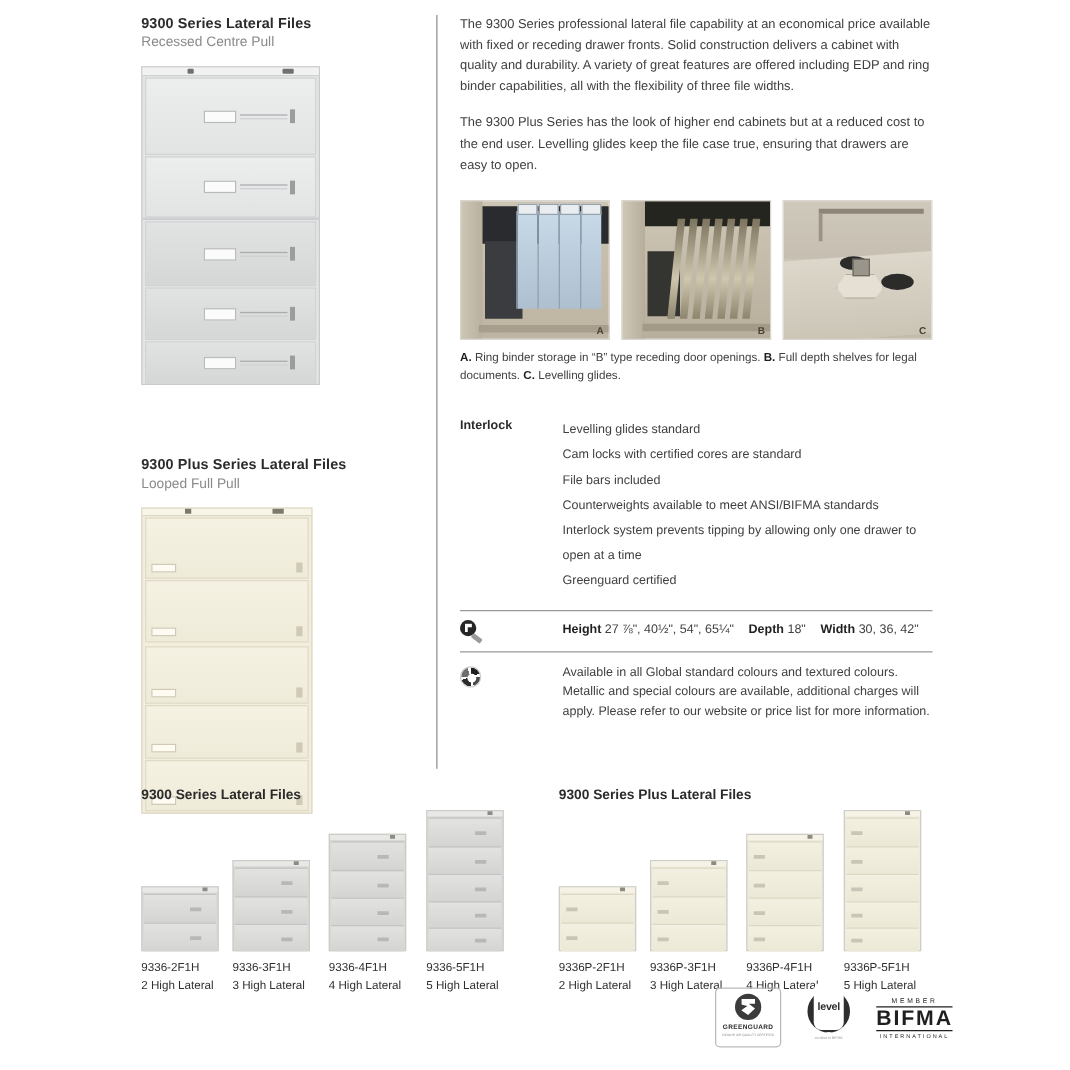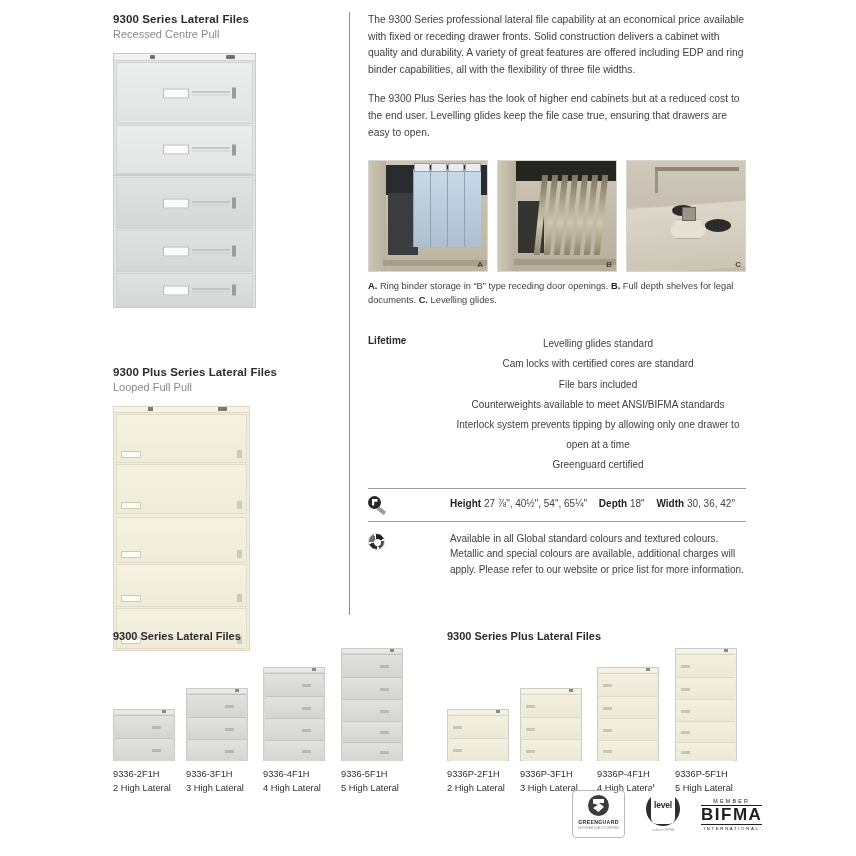--- a/index.html
+++ b/index.html
@@ -147,21 +147,21 @@
   .pc .foot { position: absolute; left: 42px; top: 58px; width: 38px; height: 20px;
     background: #e5e0d3; border: 1px solid #b3ada0;
     clip-path: polygon(20% 0,80% 0,100% 55%,80% 100%,20% 100%,0 55%); }
 
   .cap { margin-top: 8px; font-size: 9.3px; line-height: 13.5px; color: #3f3f3f; }
   .cap b { font-weight: bold; color: #1f1f1f; }
 
   
   .features { margin-top: 27px; display: flex; }
   .feat-label { width: 82px; font-size: 10px; font-weight: bold; color: #2b2b2b; padding-top: 1px; }
-  .feat-list { flex: 1; text-align: center; }
+  .feat-list { flex: 1; }
   .feat-list li { list-style: none; font-size: 10px; line-height: 20.2px; color: #3f3f3f; }
 
   .rule { height: 1px; background: #9a9a9a; margin-top: 12px; }
 
   .spec-row { display: flex; align-items: flex-start; padding: 6px 0 7px; }
   .spec-ico { width: 82px; padding-top: 1px; }
   .spec-txt { flex: 1; font-size: 10px; color: #3f3f3f; padding-top: 3px; }
   .spec-txt b { font-weight: bold; color: #1f1f1f; }
   .spec-txt .gap { display: inline-block; width: 9px; }
 
@@ -401,21 +401,21 @@
     <div class="cap">
       <b>A.</b>
       <span>Ring binder storage in “B” type receding door openings.</span>
       <b>B.</b>
       <span>Full depth shelves for legal documents.</span>
       <b>C.</b>
       <span>Levelling glides.</span>
     </div>
 
     <div class="features">
-      <div class="feat-label">Lifetime</div>
+      <div class="feat-label">Interlock</div>
       <ul class="feat-list">
         <li>Levelling glides standard</li>
         <li>Cam locks with certified cores are standard</li>
         <li>File bars included</li>
         <li>Counterweights available to meet ANSI/BIFMA standards</li>
         <li>Interlock system prevents tipping by allowing only one drawer to open at a time</li>
         <li>Greenguard certified</li>
       </ul>
     </div>
 

